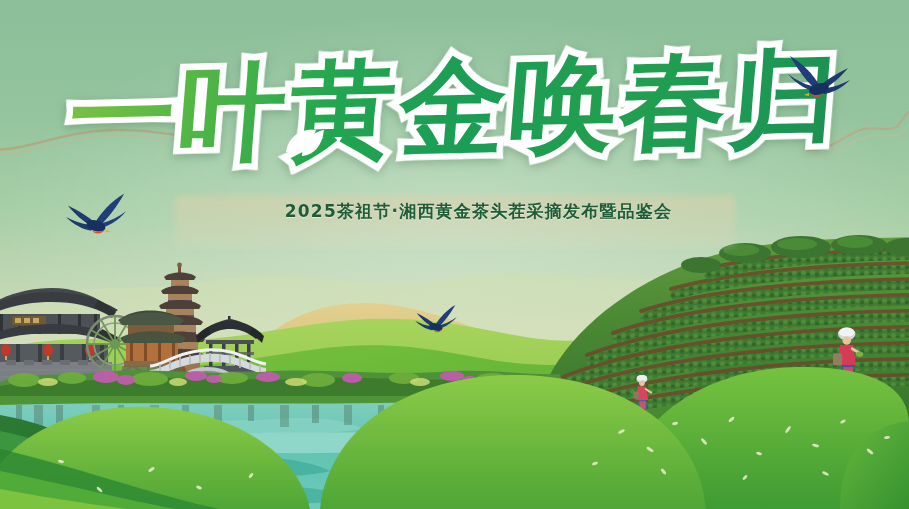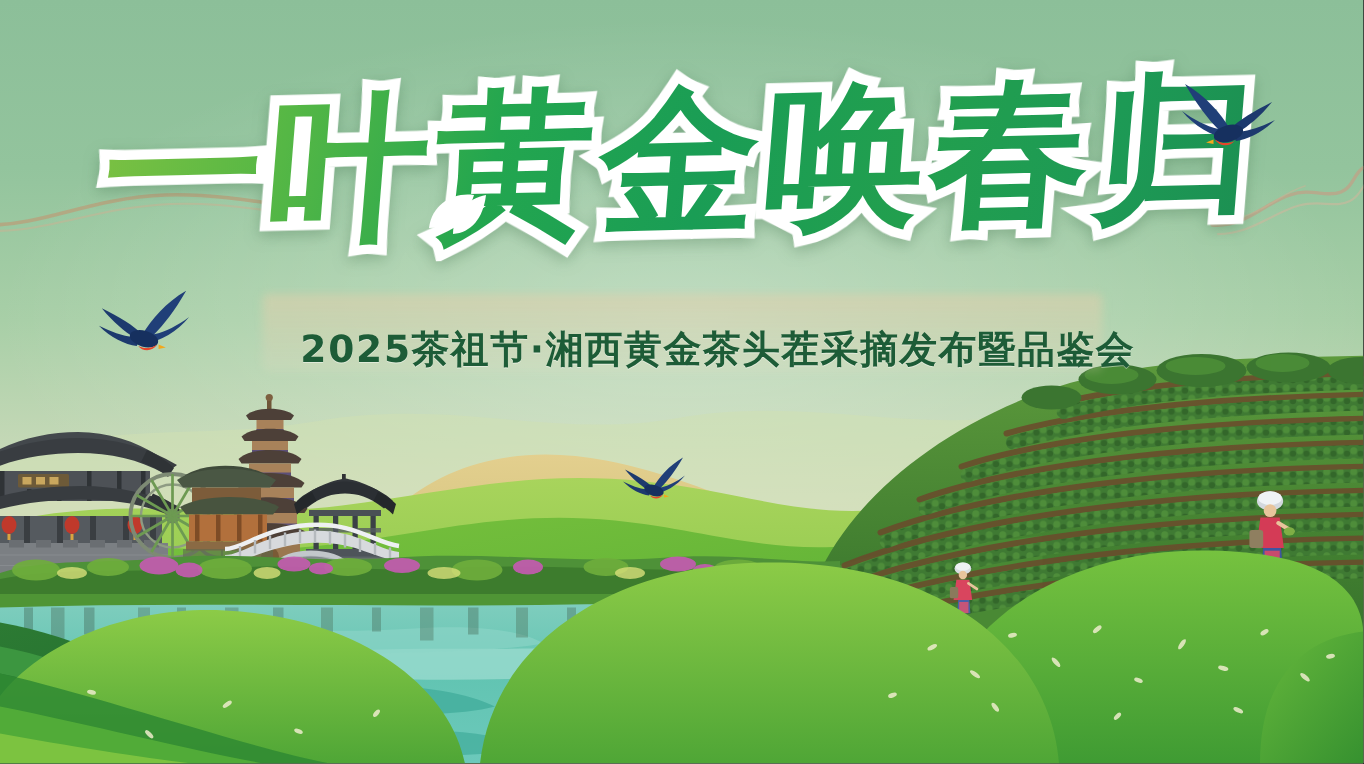--- a/index.html
+++ b/index.html
@@ -53,22 +53,22 @@
   #subtitle-band{position:absolute;left:0;right:0;top:200px;text-align:center;z-index:40;}
   .sub-paper{
     position:absolute;left:50%;top:-4px;transform:translateX(-50%);
     width:560px;height:52px;border-radius:4px;
     background:linear-gradient(180deg,rgba(226,206,170,.55),rgba(232,222,196,.18));
     filter:blur(3px);
   }
   .subtitle{
     position:relative;
     font-family:"DejaVu Sans","Liberation Sans",sans-serif;
-    font-size:25px;font-weight:600;letter-spacing:1.2px;
-    color:#1d5c37;margin:16px;white-space:nowrap;
+    font-size:17px;font-weight:600;letter-spacing:1.2px;
+    color:#1d5c37;margin:0;white-space:nowrap;
     text-shadow:0 1px 0 rgba(255,255,255,.45);
     padding-left:48px;
   }
 
   
   #scene{position:absolute;left:0;right:0;bottom:0;height:300px;z-index:10;}
   #scene svg{position:absolute;left:0;bottom:0;width:909px;height:300px;display:block;}
 
   
   .bird{position:absolute;z-index:45;pointer-events:none;}

